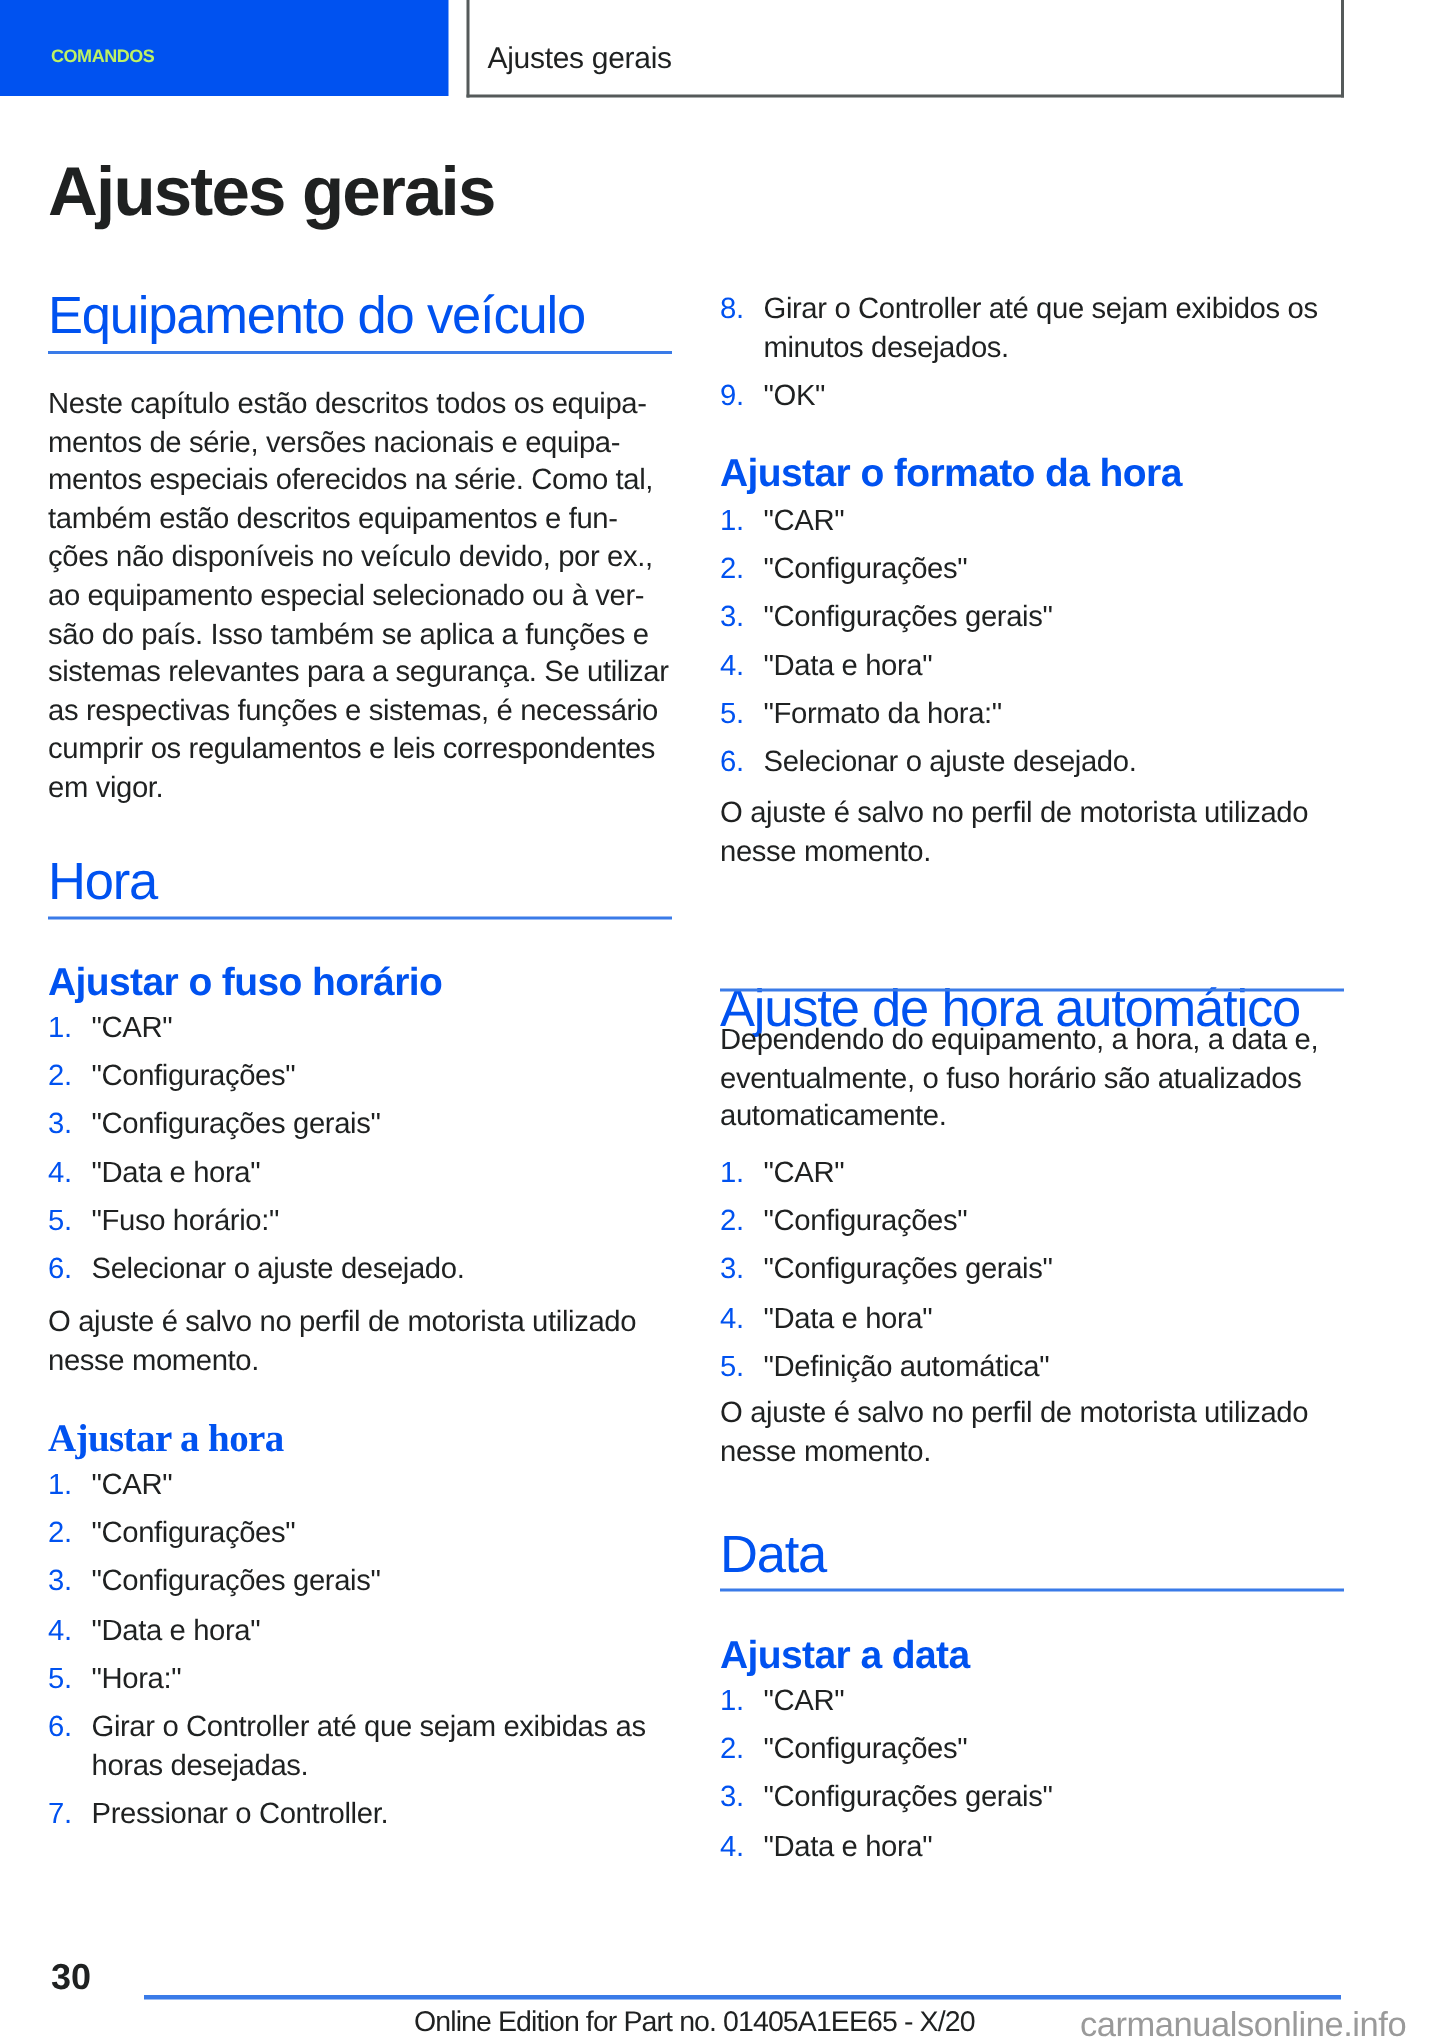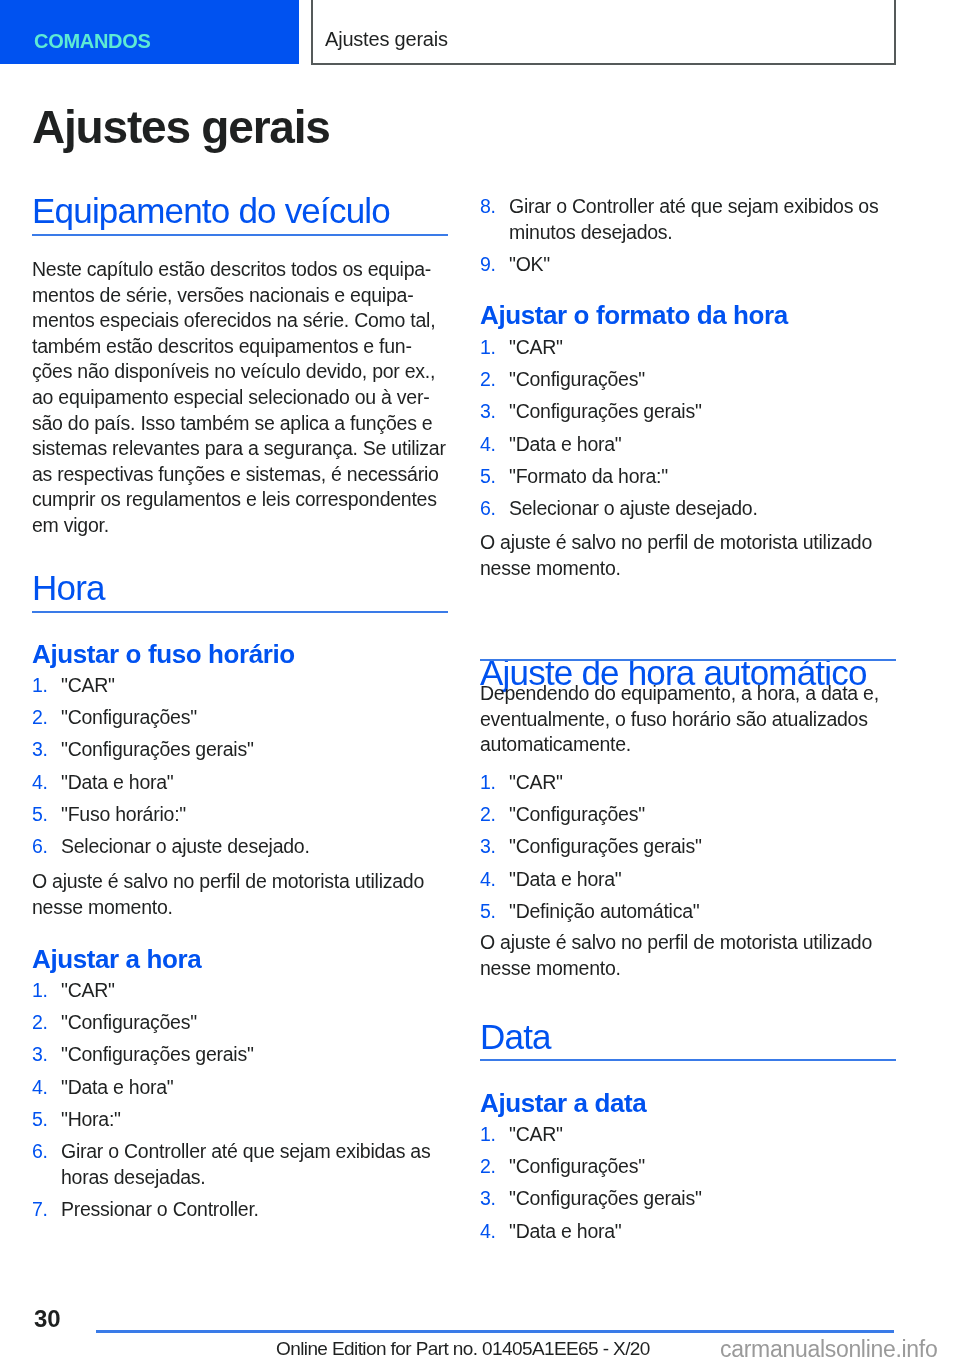--- a/index.html
+++ b/index.html
@@ -1,20 +1,20 @@
 <!DOCTYPE html>
 <html><head>
   <meta charset="utf-8">
   <style>
     * { box-sizing: border-box; margin: 0; padding: 0; }
     html, body { width: 960px; height: 1362px; background: #ffffff; overflow: hidden; }
     body { position: relative; font-family: "Liberation Sans", sans-serif; color: #1f2121; }
 
     .hdr-tab { position: absolute; left: 0; top: 0; width: 299px; height: 64px; background: #0052f0; }
-    .hdr-tab-label { position: absolute; left: 34px; top: 30px; font-size: 20px; font-weight: bold; color: #5eead4; letter-spacing: -0.3px; }
+    .hdr-tab-label { position: absolute; left: 34px; top: 30px; font-size: 12px; font-weight: bold; color: #bef264; letter-spacing: -0.3px; }
     .hdr-box { position: absolute; left: 311px; top: -2px; width: 585px; height: 67px; border: 2px solid #555a5a; border-top: none; background: #fff; }
     .hdr-box-label { position: absolute; left: 12px; top: 30px; font-size: 20px; color: #1f2121; letter-spacing: -0.2px; }
 
     .page-title { position: absolute; left: 32px; top: 100px; font-size: 46px; font-weight: bold; color: #1f2121; letter-spacing: -1.2px; }
 
     .col { position: absolute; top: 0; width: 416px; }
     .col-left { left: 32px; }
     .col-right { left: 480px; }
 
     .h1 { position: absolute; font-size: 35px; font-weight: normal; color: #0052f0; letter-spacing: -0.8px; white-space: nowrap; }
@@ -75,21 +75,21 @@
         <span class="step-num">5.</span>
         <span class="step-text">"Fuso horário:"</span>
       </li>
     <li class="step">
         <span class="step-num">6.</span>
         <span class="step-text">Selecionar o ajuste desejado.</span>
       </li>
   </ol>
   <p class="para" style="top:869px;">O ajuste é salvo no perfil de motorista utilizado nesse momento.</p>
 
-  <div class="h2" style="left:0; top:944px;">Ajustar a hora</div>
+  <div class="h2" style="left:0; top:944px;font-family:Liberation Serif, serif;">Ajustar a hora</div>
   <ol class="steps" style="top:978px;">
     <li class="step">
         <span class="step-num">1.</span>
         <span class="step-text">"CAR"</span>
       </li>
     <li class="step">
         <span class="step-num">2.</span>
         <span class="step-text">"Configurações"</span>
       </li>
     <li class="step">

